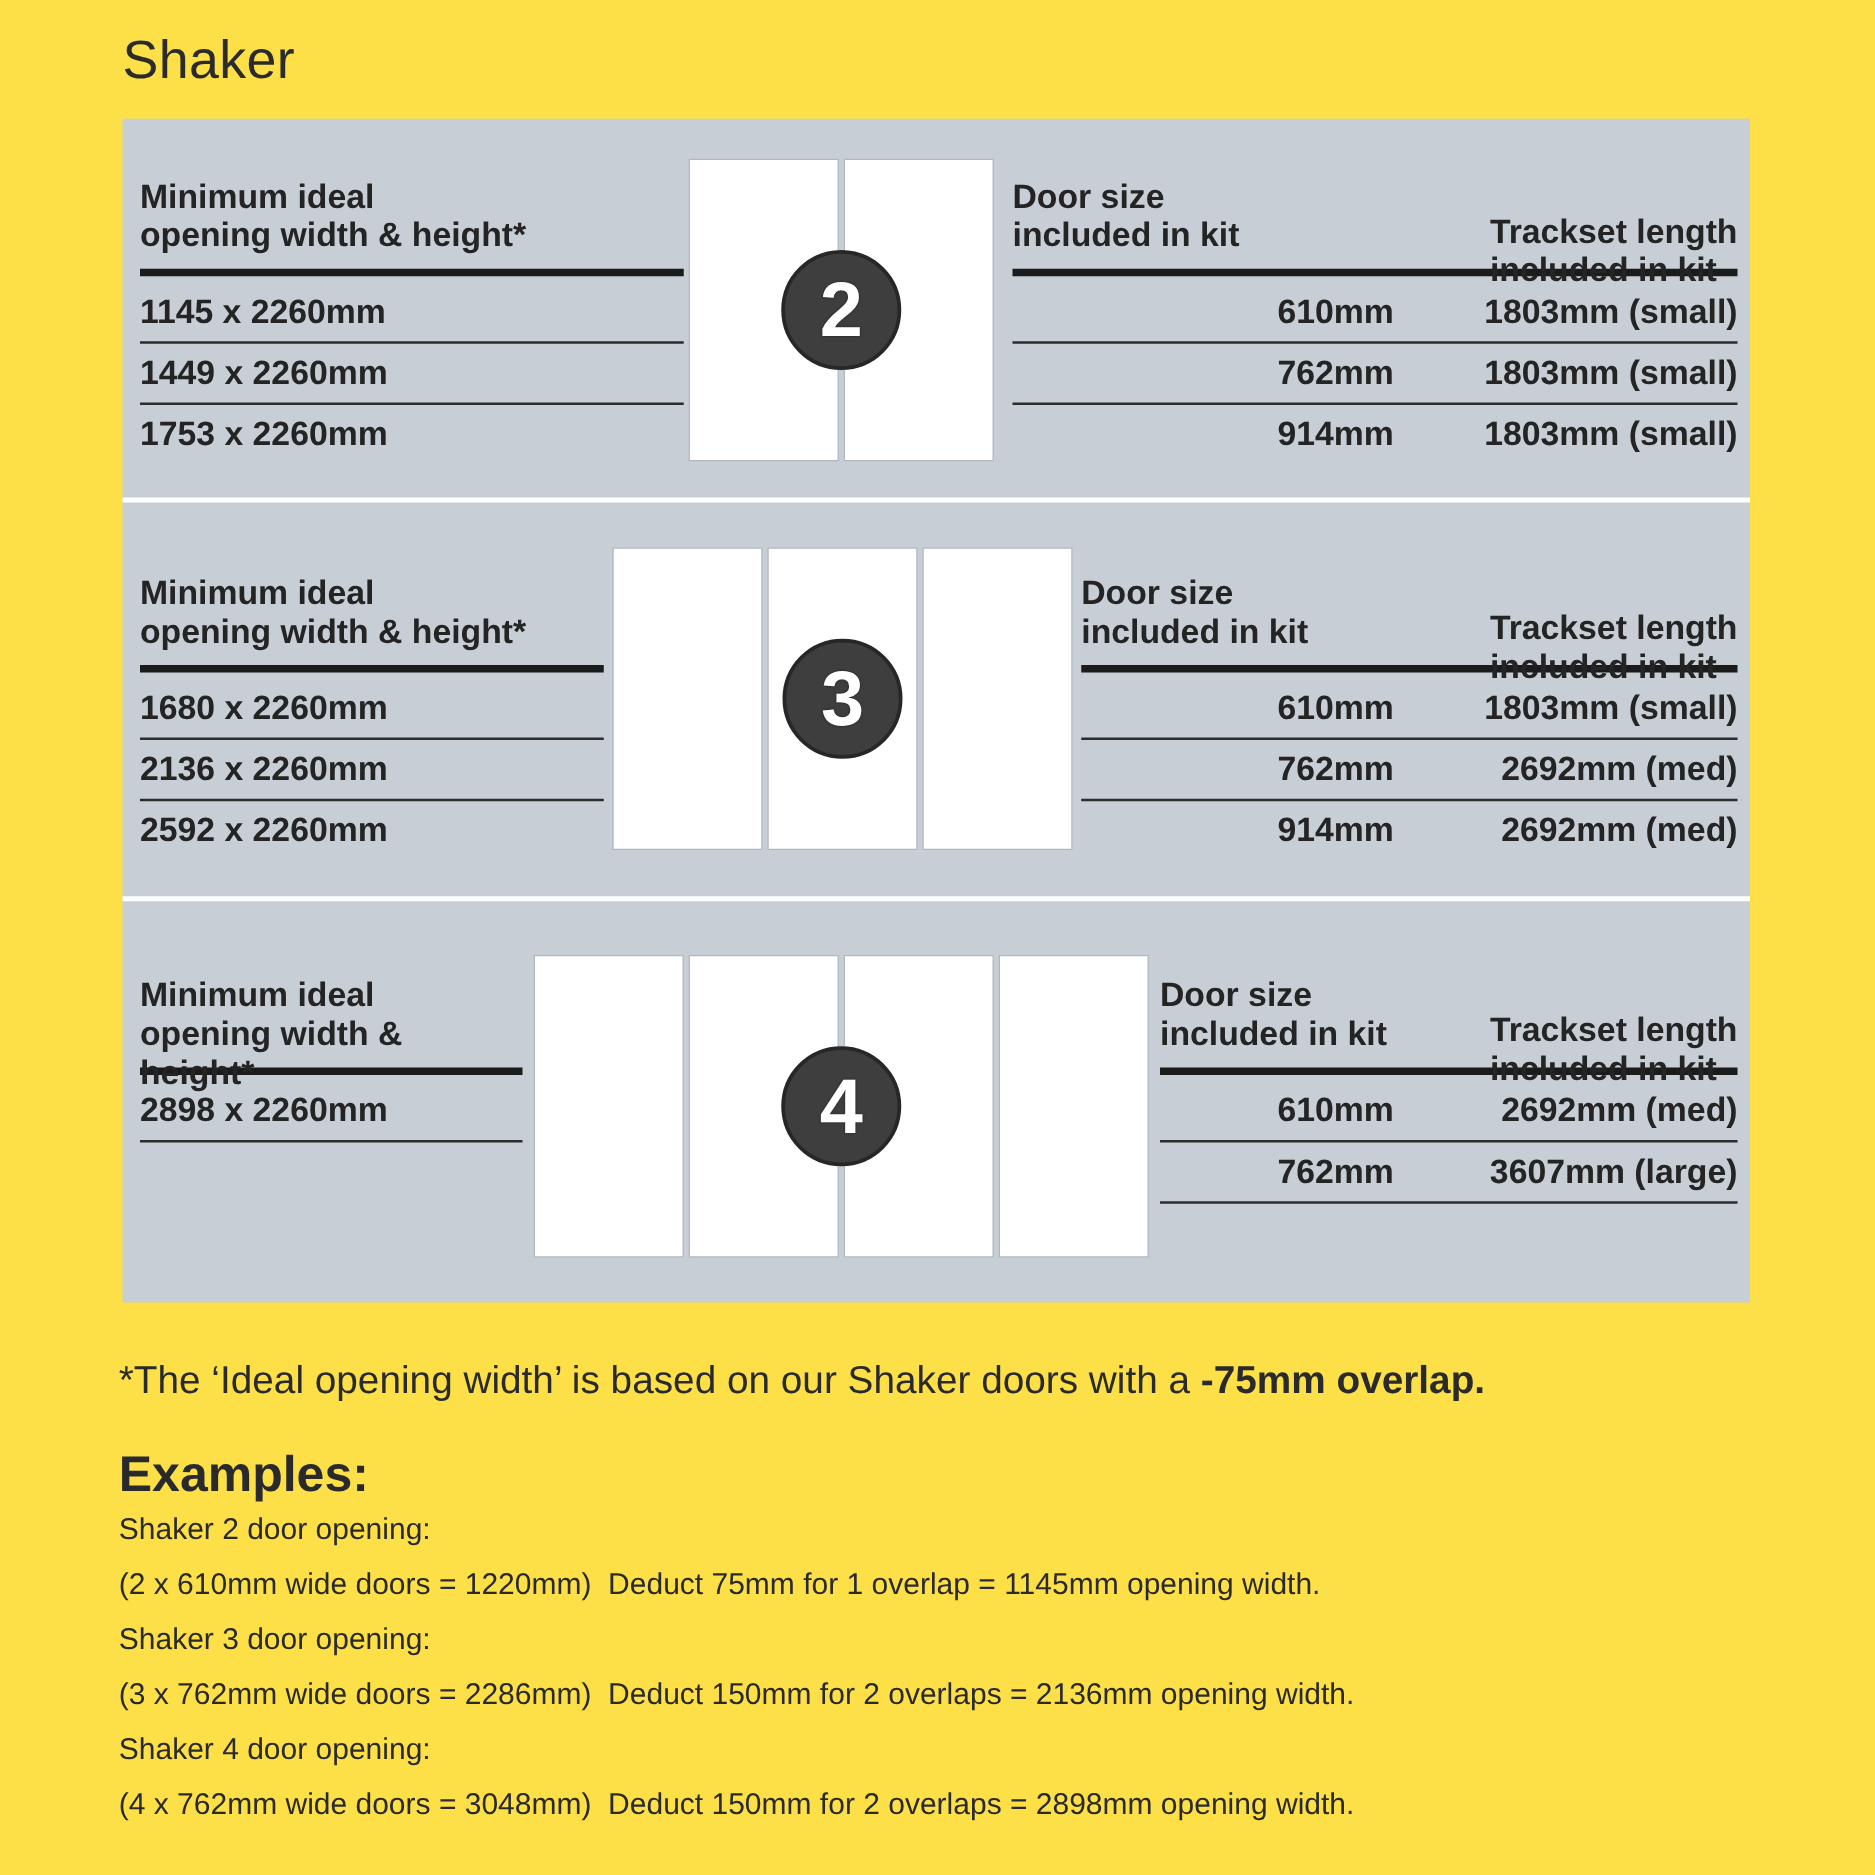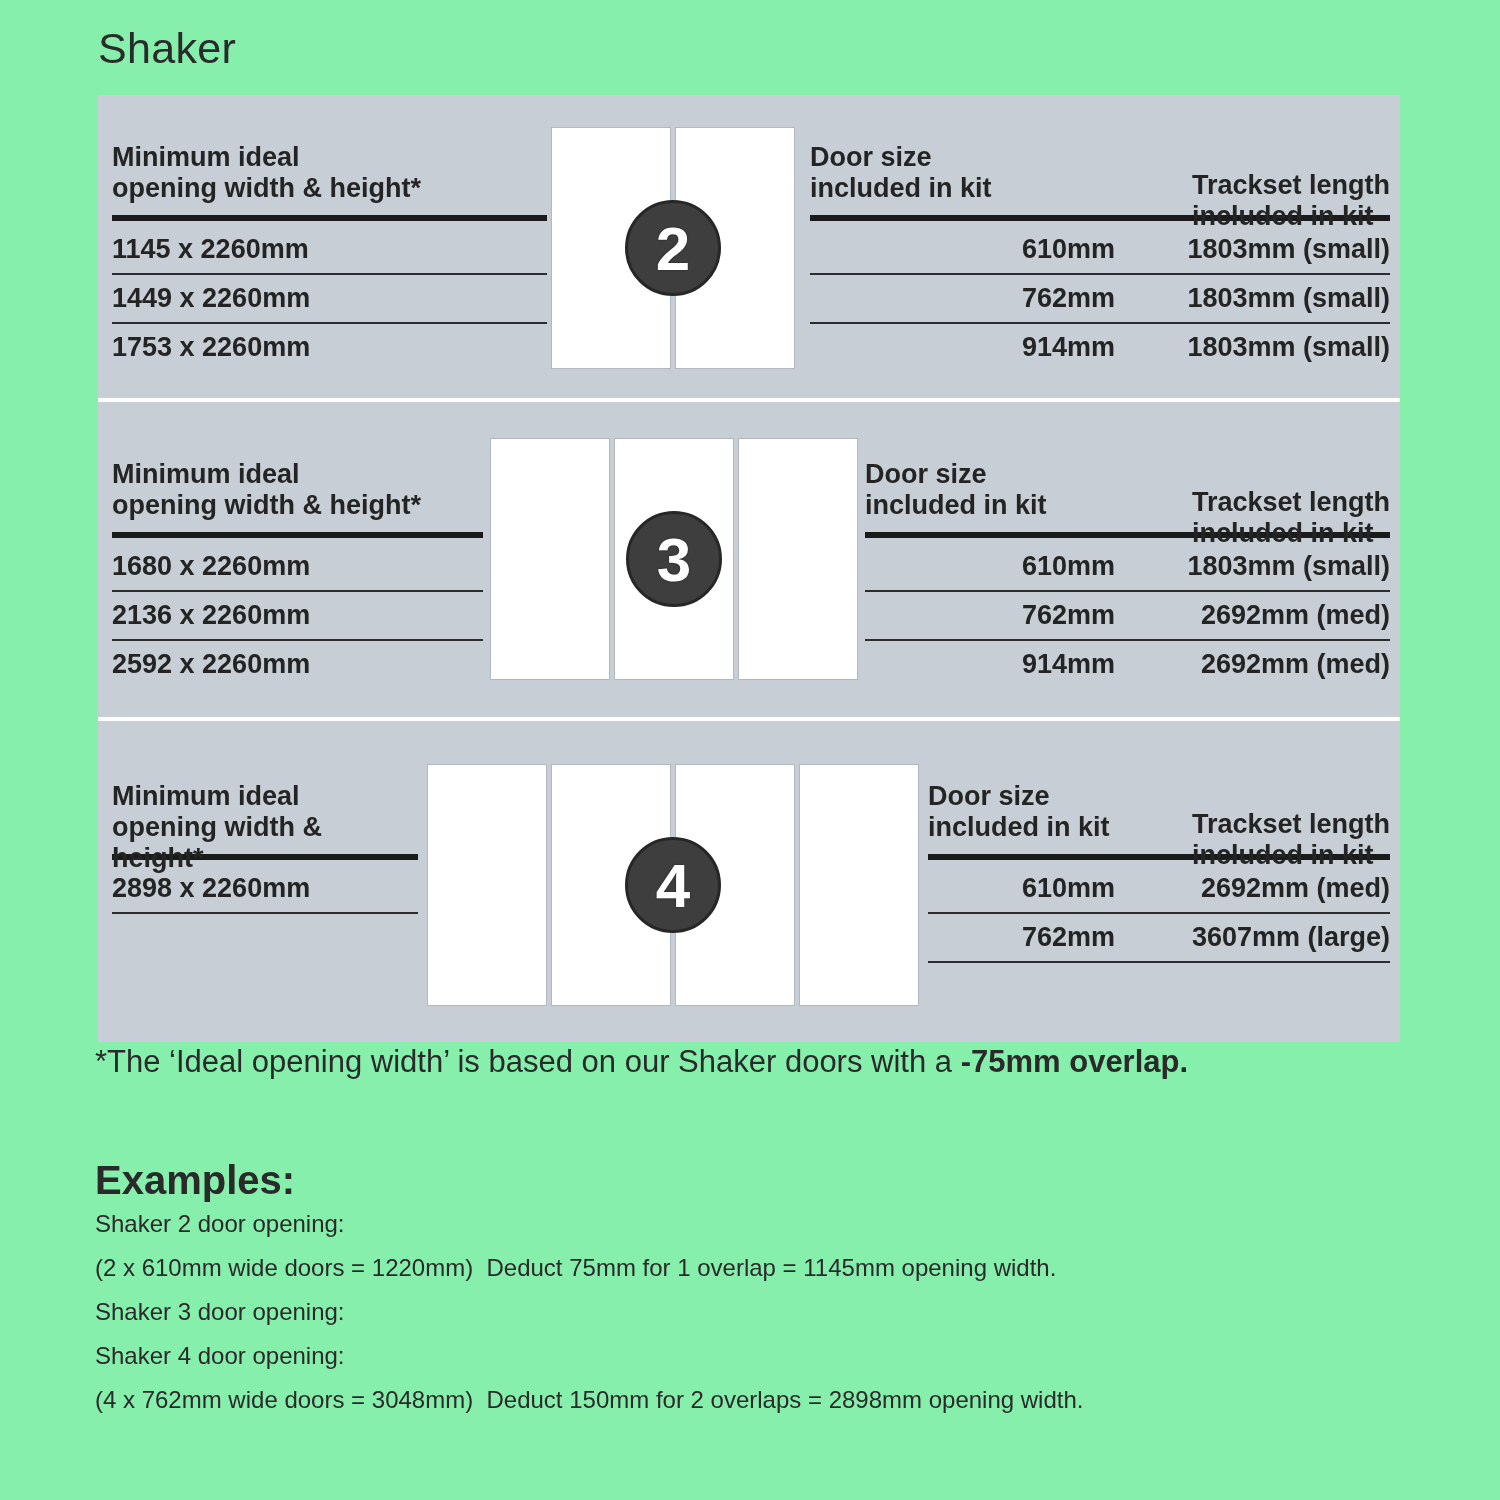--- a/index.html
+++ b/index.html
@@ -1,17 +1,17 @@
 <!DOCTYPE html>
 <html><head>
 <meta charset="utf-8">
 <style>
   html,body{margin:0;padding:0;background:#ffffff;}
   body{font-family:"Liberation Sans","DejaVu Sans",sans-serif;color:#262626;}
-  #canvas{position:relative;width:1500px;height:1500px;background:#86efac;overflow:hidden;}
+  #canvas{position:relative;width:1500px;height:1500px;background:#fde047;overflow:hidden;}
 
   .page-title{position:absolute;left:98px;top:24px;font-size:43px;font-weight:400;color:#2b2b2b;letter-spacing:.3px;}
 
   .panel{position:absolute;left:98px;top:95px;width:1302px;height:947px;background:#c7ced5;}
   .divider{position:absolute;left:98px;width:1302px;height:4px;background:#ffffff;}
   #divider-1{top:398px;}
   #divider-2{top:717px;}
 
   
   .tbl{position:absolute;font-size:27px;font-weight:bold;color:#242424;}
@@ -44,21 +44,21 @@
   #s3-doors{left:428px;top:765px;}
 
   .badge{position:absolute;width:96px;height:96px;box-sizing:border-box;border-radius:50%;
          background:#3e3e3e;border:3px solid #272727;display:flex;align-items:center;justify-content:center;
          color:#ffffff;font-size:62px;font-weight:bold;text-shadow:0 0 2px rgba(0,0,0,.55);}
   #s1-badge{left:625px;top:200px;}
   #s2-badge{left:626px;top:511px;}
   #s3-badge{left:625px;top:837px;}
 
   
-  .footnote{position:absolute;left:95px;top:1044px;font-size:31px;white-space:pre-wrap;color:#2a2a2a;}
+  .footnote{position:absolute;left:95px;top:1086px;font-size:31px;white-space:pre-wrap;color:#2a2a2a;}
   .footnote b{font-weight:bold;}
   .examples-heading{position:absolute;left:95px;top:1158px;font-size:40px;font-weight:bold;color:#2a2a2a;}
   .examples{position:absolute;left:95px;top:1202px;font-size:24px;color:#2a2a2a;}
   .ex-line{height:44px;line-height:44px;white-space:pre;}
 </style>
 </head>
 <body>
 
 <div id="canvas">
 
@@ -239,17 +239,18 @@
   </div>
 
   <div class="footnote"><span>*The ‘Ideal opening width’ is based on our Shaker doors with a </span><b>-75mm overlap.</b></div>
 
   <div class="examples-heading">Examples:</div>
 
   <div class="examples">
     <div class="ex-line">Shaker 2 door opening:</div>
     <div class="ex-line">(2 x 610mm wide doors = 1220mm)  Deduct 75mm for 1 overlap = 1145mm opening width.</div>
     <div class="ex-line">Shaker 3 door opening:</div>
+    <div class="ex-line">(3 x 762mm wide doors = 2286mm)  Deduct 150mm for 2 overlaps = 2136mm opening width.</div>
     <div class="ex-line">Shaker 4 door opening:</div>
     <div class="ex-line">(4 x 762mm wide doors = 3048mm)  Deduct 150mm for 2 overlaps = 2898mm opening width.</div>
   </div>
 
 </div>
 
 </body></html>

